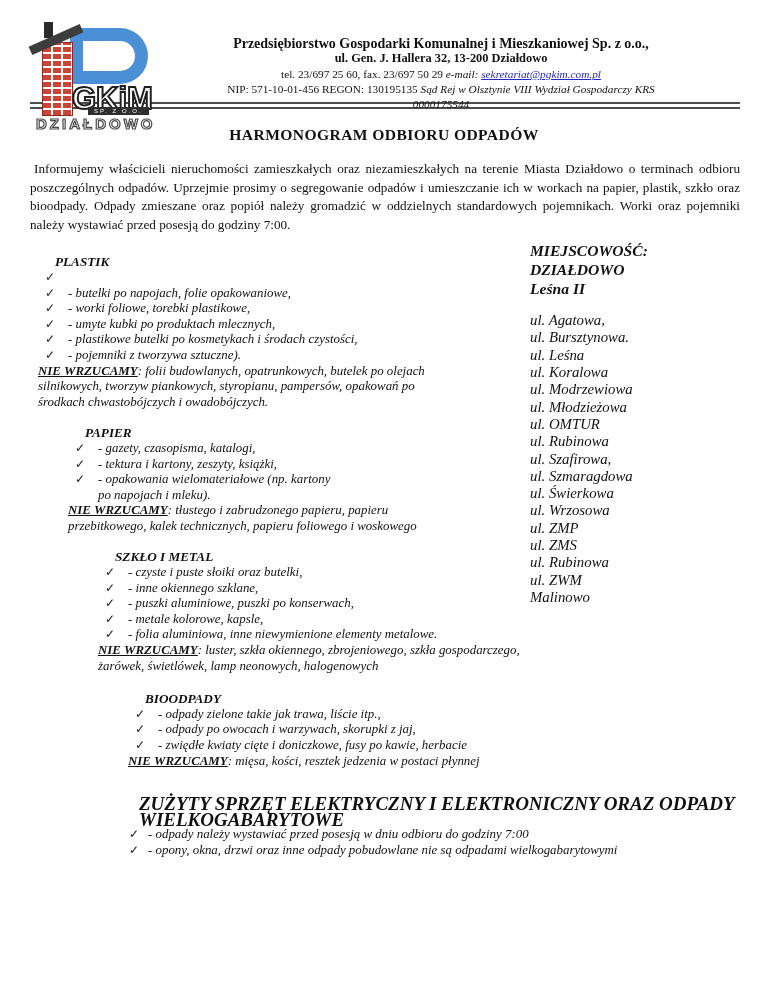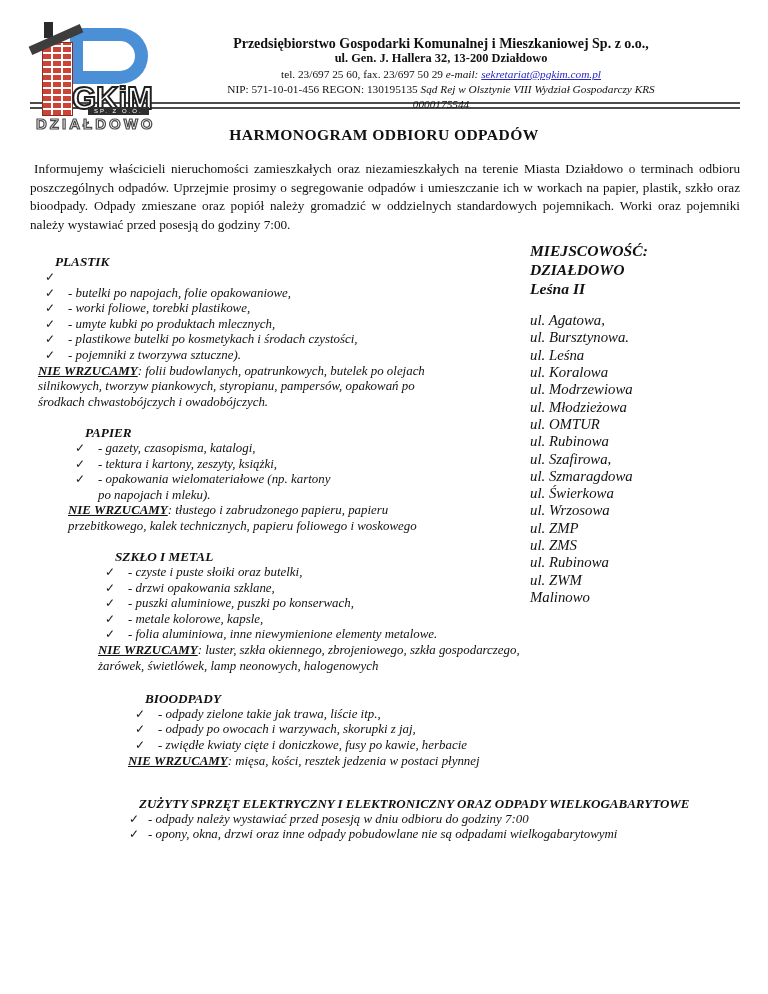--- a/index.html
+++ b/index.html
@@ -74,21 +74,21 @@
   .col-left { width: 498px; flex: none; }
   .col-right { flex: 1; padding-left: 2px; }
 
   .sec { font-style: italic; font-size: 12.9px; line-height: 15.6px; }
   .sec h3 { font-size: 13.2px; font-weight: bold; font-style: italic; margin-left: 17px; }
   .sec-plastik { margin-left: 8px; margin-top: 12px; }
   .sec-papier  { margin-left: 38px; margin-top: 15px; }
   .sec-szklo   { margin-left: 68px; margin-top: 15px; }
   .sec-bio     { margin-left: 98px; margin-top: 17px; }
   .sec-elektro { margin-left: 122px; margin-top: 27px; margin-right: 20px; }
-  .sec-elektro h3 { font-size: 13px; }
+  .sec-elektro h3 { font-size: 19px; }
 
   .li { display: flex; align-items: baseline; }
   .chk { flex: none; width: 30px; padding-left: 7px; font-style: normal; font-size: 12px; color: #1c1c1c; }
   .sec-elektro .chk { width: 26px; }
   .li-text { flex: 0 1 auto; }
   .w248 { max-width: 248px; }
 
   .ban { margin-top: 0px; }
   .ban-label { font-weight: bold; text-decoration: underline; }
   .sec-plastik .ban { max-width: 400px; }
@@ -179,21 +179,21 @@
       </div>
 
       <div class="sec sec-szklo">
         <h3>SZKŁO I METAL</h3>
         <div class="li">
             <span class="chk">✓</span>
             <span class="li-text">- czyste i puste słoiki oraz butelki,</span>
           </div>
         <div class="li">
             <span class="chk">✓</span>
-            <span class="li-text">- drzwi opakowania szklane,</span>
+            <span class="li-text">- inne okiennego szklane,</span>
           </div>
         <div class="li">
             <span class="chk">✓</span>
             <span class="li-text">- puszki aluminiowe, puszki po konserwach,</span>
           </div>
         <div class="li">
             <span class="chk">✓</span>
             <span class="li-text">- metale kolorowe, kapsle,</span>
           </div>
         <div class="li">

